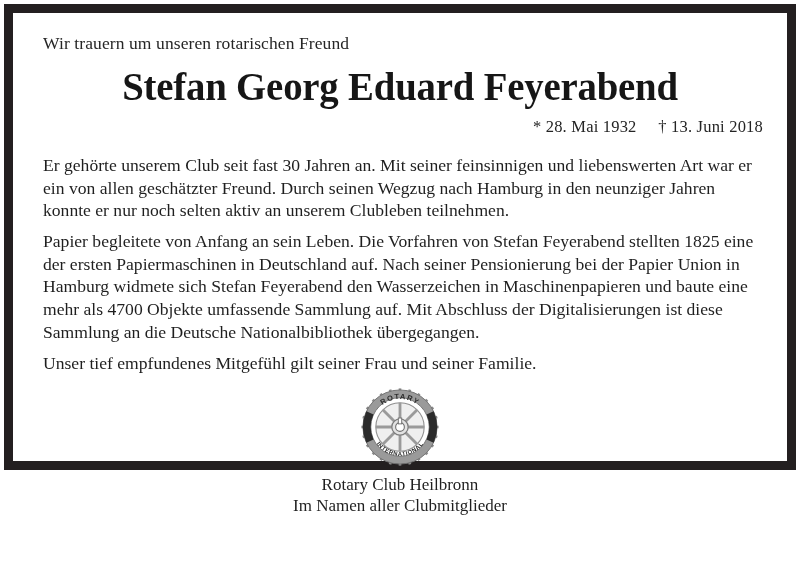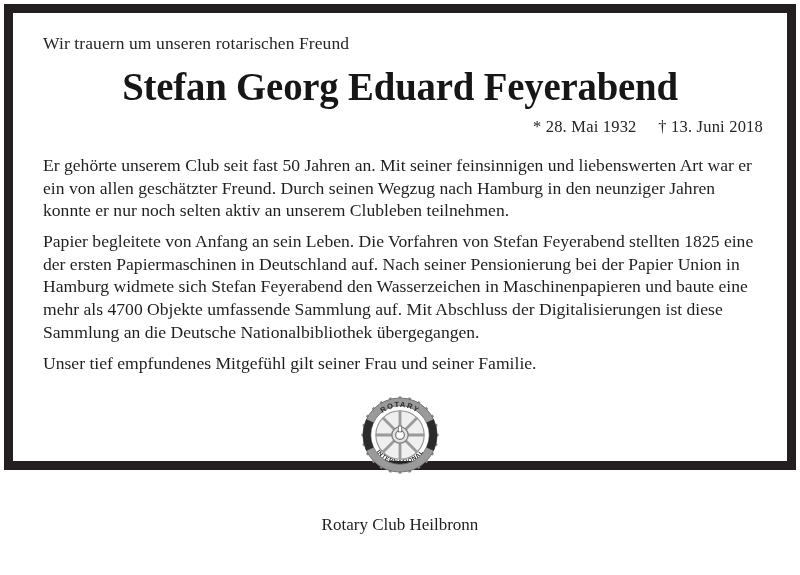--- a/index.html
+++ b/index.html
@@ -63,61 +63,60 @@
     margin: 17px 3px 0 6px;
     font-size: 17.6px;
     line-height: 1.29;
     color: #1f1f1f;
   }
   .body-text p {
     margin: 0 0 8px 0;
     text-align: left;
   }
   .body-text p:last-child {
-    margin-bottom: 8px;
+    margin-bottom: 0;
   }
   .emblem-wrap {
     display: flex;
     justify-content: center;
     align-items: center;
     margin-top: 14px;
   }
   .rotary-emblem {
     display: block;
   }
   .signature-block {
     text-align: center;
     margin-top: 8px;
     font-size: 17px;
     line-height: 1.24;
     color: #1f1f1f;
   }
   .signature-block div {
     white-space: nowrap;
-    margin-top: 32px;
   }
 </style>
 </head>
 <body>
 
 <div class="notice-frame">
   <div class="notice-border">
 
     <div class="intro-line">Wir trauern um unseren rotarischen Freund</div>
 
     <h1 class="deceased-name">Stefan Georg Eduard Feyerabend</h1>
 
     <div class="dates-line">
       <span>* 28. Mai 1932</span>
       <span class="dates-gap"></span>
       <span>† 13. Juni 2018</span>
     </div>
 
     <div class="body-text">
-      <p>Er gehörte unserem Club seit fast 50 Jahren an. Mit seiner feinsinnigen und liebenswerten Art war er ein von allen geschätzter Freund. Durch seinen Wegzug nach Hamburg in den neunziger Jahren konnte er nur noch selten aktiv an unserem Clubleben teilnehmen.</p>
+      <p>Er gehörte unserem Club seit fast 30 Jahren an. Mit seiner feinsinnigen und liebenswerten Art war er ein von allen geschätzter Freund. Durch seinen Wegzug nach Hamburg in den neunziger Jahren konnte er nur noch selten aktiv an unserem Clubleben teilnehmen.</p>
       <p>Papier begleitete von Anfang an sein Leben. Die Vorfahren von Stefan Feyerabend stellten 1825 eine der ersten Papiermaschinen in Deutschland auf. Nach seiner Pensionierung bei der Papier Union in Hamburg widmete sich Stefan Feyerabend den Wasserzeichen in Maschinenpapieren und baute eine mehr als 4700 Objekte umfassende Sammlung auf. Mit Abschluss der Digitalisierungen ist diese Sammlung an die Deutsche Nationalbibliothek übergegangen.</p>
       <p>Unser tief empfundenes Mitgefühl gilt seiner Frau und seiner Familie.</p>
     </div>
 
     <div class="emblem-wrap">
       <svg class="rotary-emblem" width="78" height="78" viewBox="0 0 100 100">
         <defs>
           <g id="tooth">
             <rect x="48.3" y="0.5" width="3.4" height="7.5" fill="#8a8a8a"></rect>
           </g>
@@ -225,16 +224,17 @@
 
         <circle cx="50" cy="50" r="10.5" fill="#e2e2e2" stroke="#7d7d7d" stroke-width="1.6"></circle>
         <circle cx="50" cy="50" r="5.6" fill="#ffffff" stroke="#6f6f6f" stroke-width="1.4"></circle>
 
         <rect x="47.8" y="38.5" width="4.4" height="7.5" fill="#ffffff" stroke="#6f6f6f" stroke-width="1.2"></rect>
       </svg>
     </div>
 
     <div class="signature-block">
       <div>Rotary Club Heilbronn</div>
+      <div>Im Namen aller Clubmitglieder</div>
     </div>
 
   </div>
 </div>
 
 </body></html>

